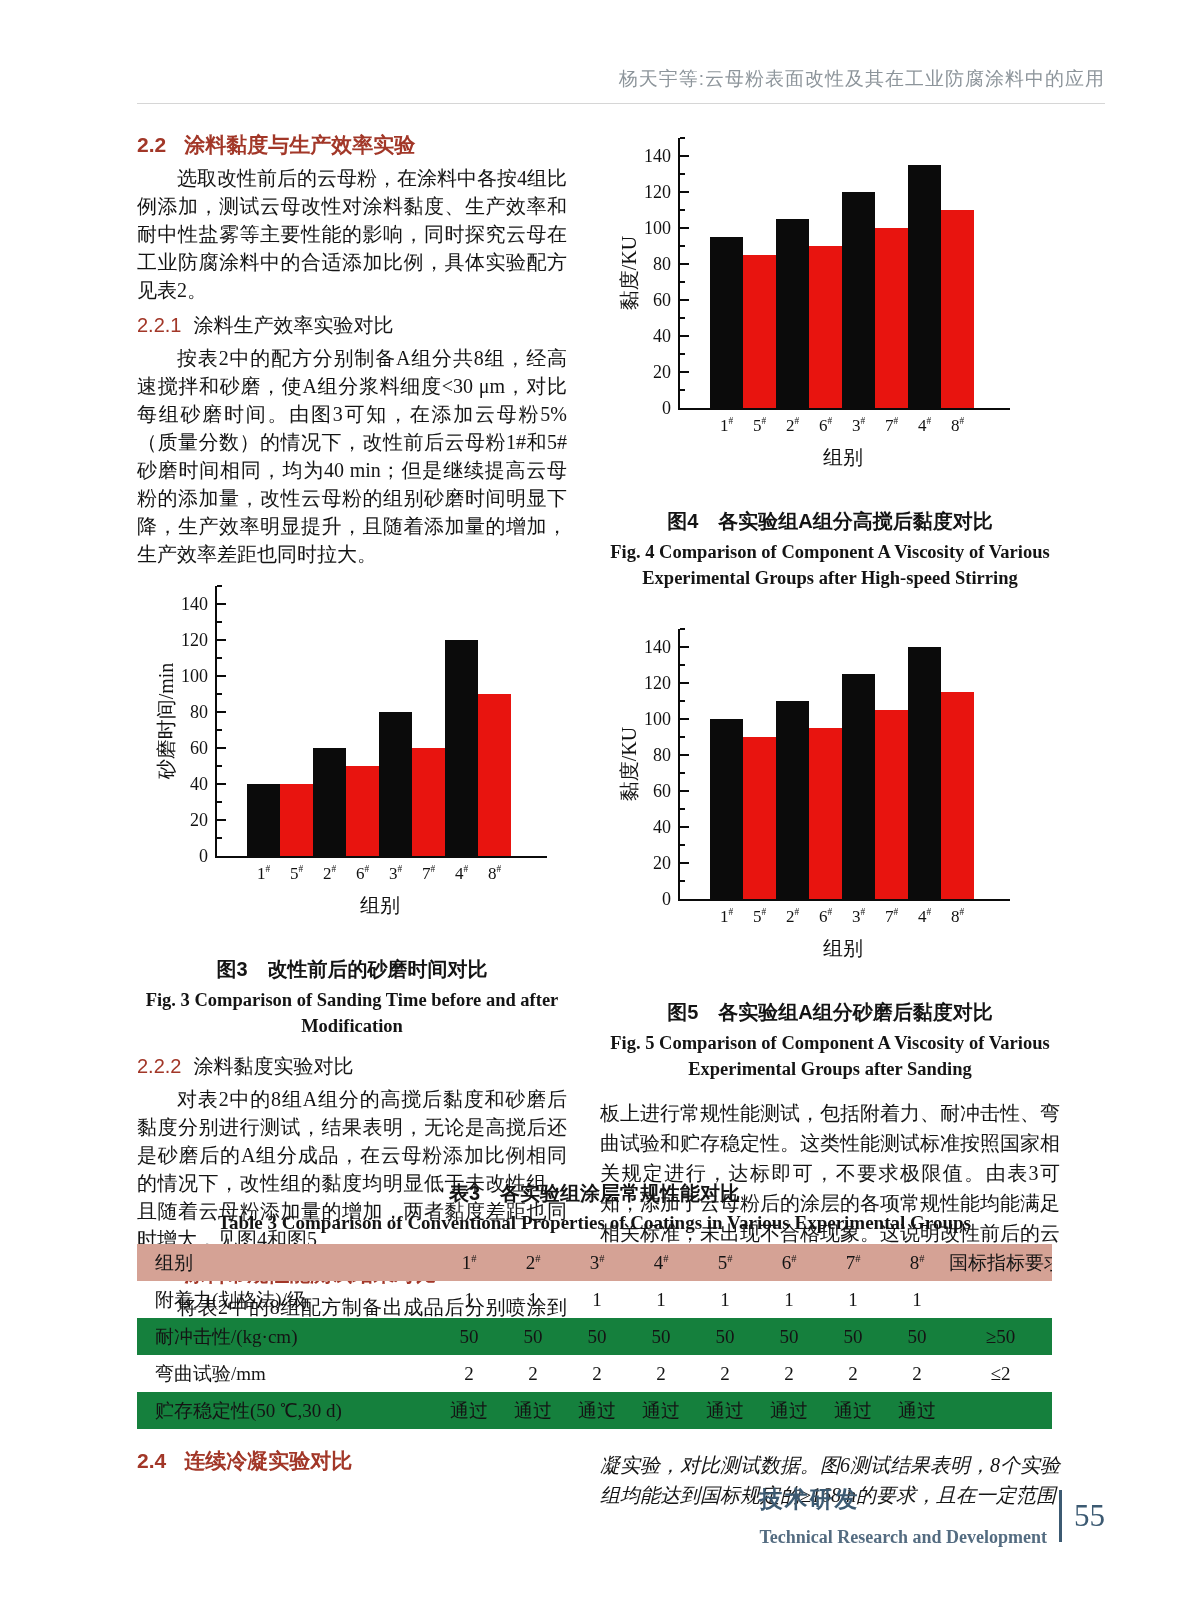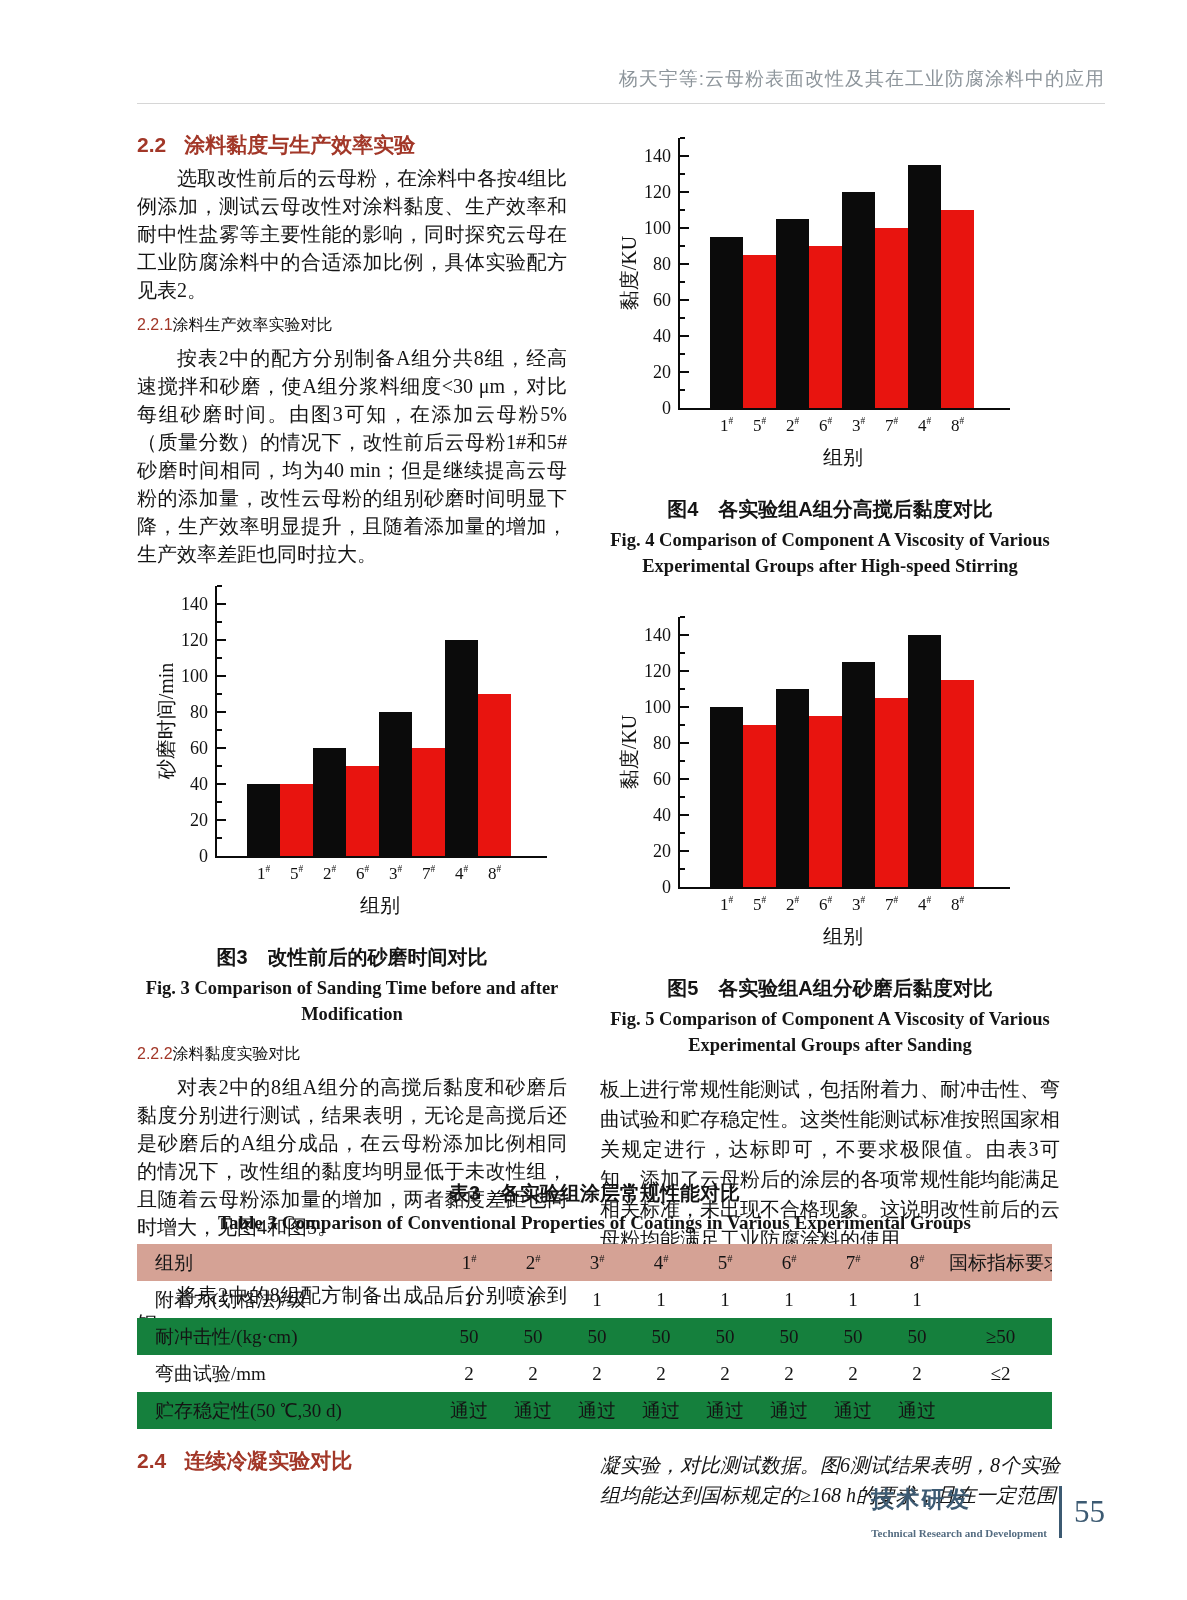--- a/index.html
+++ b/index.html
@@ -8,22 +8,22 @@
   
   .running-head{position:absolute;top:66px;right:82px;font-family:"Liberation Sans",sans-serif;
         font-size:19px;color:#8d959b;letter-spacing:1px;}
   .head-rule{position:absolute;left:137px;right:82px;top:103px;border-top:1px solid #d6d6d6;}
   
   .col-left{position:absolute;left:137px;top:132px;width:430px;}
   .col-right{position:absolute;left:600px;top:132px;width:460px;}
   
   .h-major{display:flex;gap:18px;align-items:baseline;color:#a23728;
         font-family:"Liberation Sans",sans-serif;font-weight:700;font-size:21px;line-height:26px;}
-  .h-minor{display:flex;gap:0;align-items:baseline;font-family:"Liberation Sans",sans-serif;
-        font-size:16px;line-height:26px;margin-top:8px;}
+  .h-minor{display:flex;gap:12px;align-items:baseline;font-family:"Liberation Sans",sans-serif;
+        font-size:20px;line-height:26px;margin-top:8px;}
   .h-minor .num{color:#a23728;}
   .h-minor .ttl{color:#151515;font-weight:400;}
   
   .para{font-size:20px;line-height:28px;text-align:justify;text-indent:2em;margin:6px 0 0 0;}
   .para.noindent{text-indent:0;}
   .para.lh30{line-height:30px;}
   
   figure.fig{margin:12px 0 0 0;}
   .chart{position:relative;width:420px;height:352px;}
   .chart .plot{position:absolute;left:78px;top:6px;width:330px;height:270px;
@@ -39,41 +39,41 @@
   .chart .bar-col{position:relative;width:33px;height:100%;display:flex;align-items:flex-end;}
   .chart .bar{width:100%;}
   .chart .xtick-label{position:absolute;top:calc(100% + 8px);width:100%;text-align:center;
         font-size:17px;color:#111;}
   .chart .xlabel{position:absolute;left:78px;width:330px;top:312px;text-align:center;
         font-size:20px;color:#111;}
   .chart .ylabel{position:absolute;left:-80px;top:127px;width:220px;height:28px;
         transform:rotate(-90deg);text-align:center;font-size:20px;color:#111;}
   sup{font-size:0.55em;vertical-align:super;line-height:0;}
   .fig-cap-cn{font-family:"Liberation Sans",sans-serif;font-weight:700;font-size:20px;
-        text-align:center;margin-top:12px;}
+        text-align:center;margin-top:24px;}
   .fig-cap-en{font-family:"Liberation Serif",serif;font-weight:700;font-size:18.5px;
         line-height:26px;text-align:center;margin:4px auto 0 auto;max-width:440px;}
   
   .t3{position:absolute;left:137px;top:1180px;width:915px;}
   .t3-title-cn{text-align:center;font-family:"Liberation Sans",sans-serif;font-weight:700;font-size:20px;}
   .t3-title-en{text-align:center;font-family:"Liberation Serif",serif;font-weight:700;font-size:19px;margin-top:5px;}
   .t3 table{border-collapse:collapse;width:100%;table-layout:fixed;margin-top:10px;font-size:19px;}
   .t3 td{height:37px;text-align:center;padding:0;overflow:hidden;white-space:nowrap;}
   .t3 td.c-first{text-align:left;padding-left:18px;}
   .t3 tr.rowpink{background:#15803d;}
   .t3 tr.rowhead{background:#d5a295;}
   
   .s24-left{position:absolute;left:137px;top:1448px;width:430px;}
   .s24-right{position:absolute;left:600px;top:1446px;width:460px;}
   
   .footer{position:absolute;right:82px;top:1484px;display:flex;align-items:center;gap:12px;}
   .footer-txt{text-align:left;}
   .footer-cn{font-family:"Liberation Sans",sans-serif;font-weight:700;font-size:23px;
         color:#3c5a72;letter-spacing:2px;}
-  .footer-en{font-family:"Liberation Serif",serif;font-weight:700;font-size:11px;color:#546c81;margin-top:12px;}
+  .footer-en{font-family:"Liberation Serif",serif;font-weight:700;font-size:18px;color:#546c81;margin-top:12px;}
   .footer-bar{width:3px;height:52px;background:#3c5a72;}
   .footer-page{font-family:"Liberation Serif",serif;font-size:31px;color:#3c5a72;}
 </style>
 </head>
 <body>
 
 <div class="page">
 
   <div class="running-head">杨天宇等:云母粉表面改性及其在工业防腐涂料中的应用</div>
   <div class="head-rule"></div>

